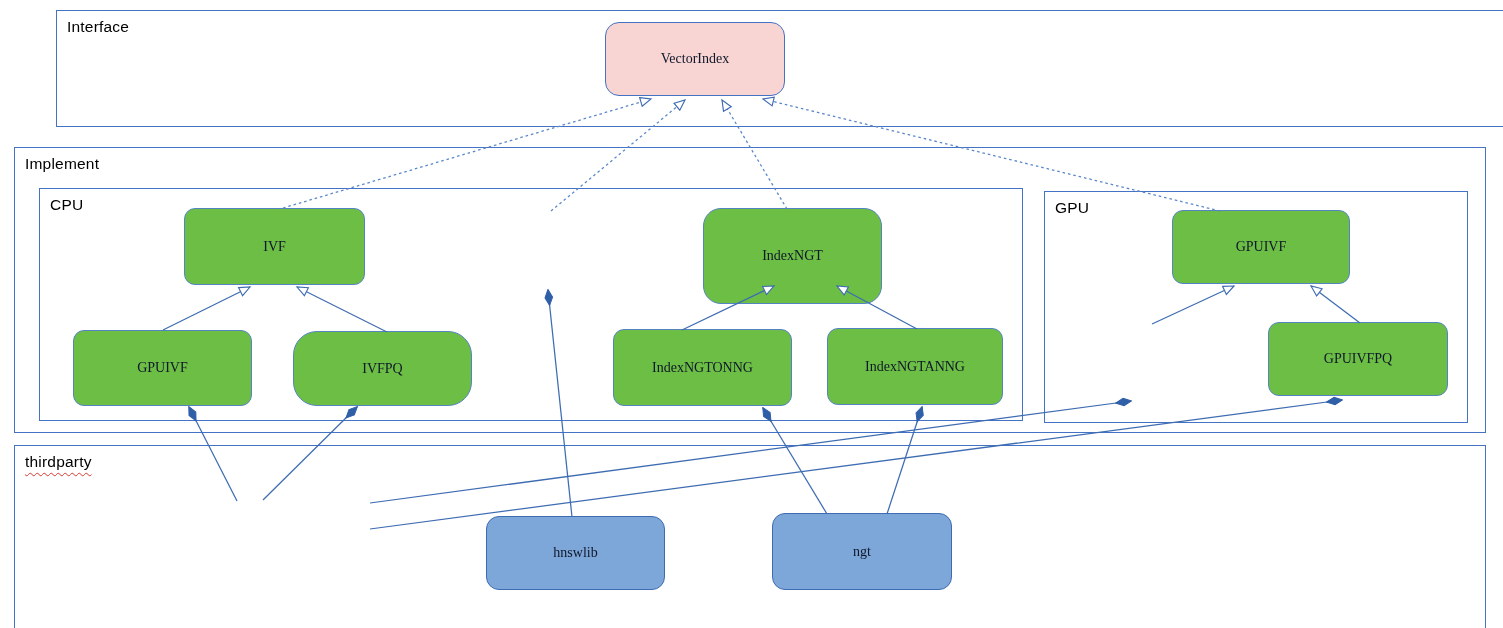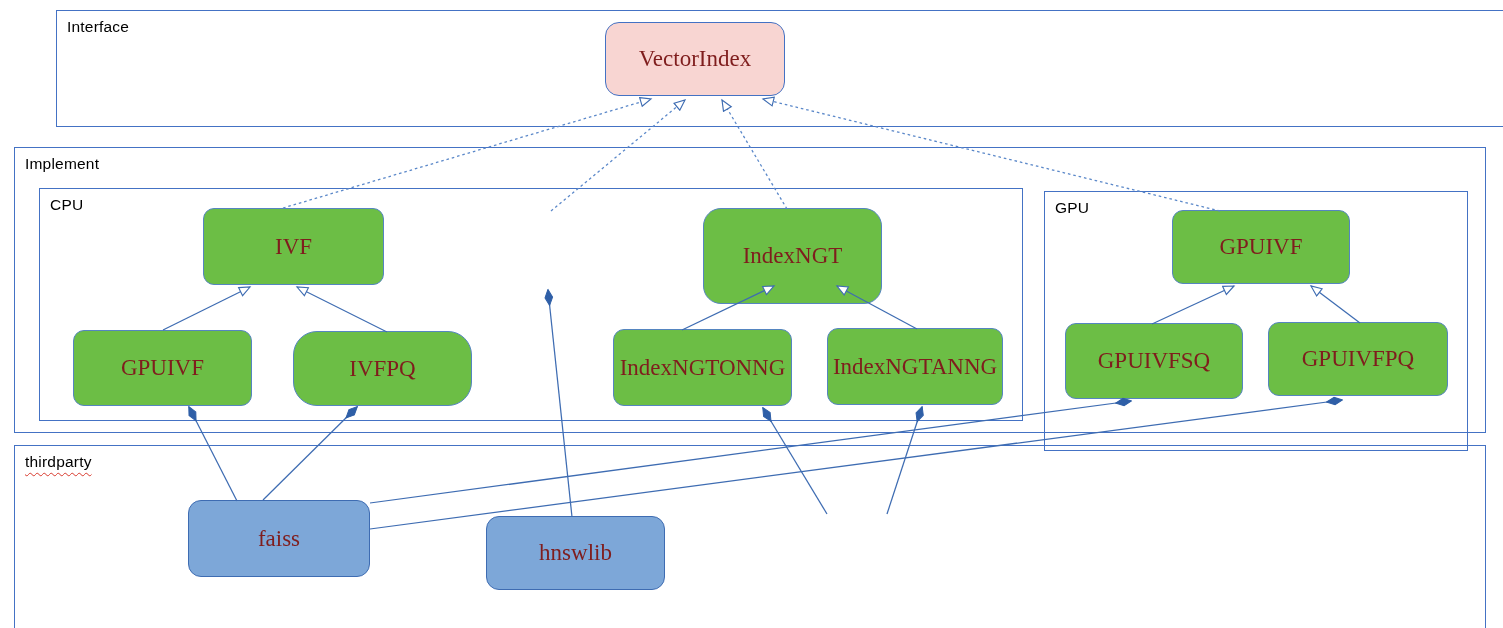--- a/index.html
+++ b/index.html
@@ -23,21 +23,21 @@
     position:absolute; left:10px; top:7px; font-size:15.5px; color:#000;
     font-family:"Liberation Sans",sans-serif; letter-spacing:.2px;
   }
   .clabel .underlined{ text-decoration:underline; text-decoration-thickness:1px; text-underline-offset:2px;}
   .clabel .squiggle{
     text-decoration:underline wavy var(--c-squiggle);
     text-decoration-thickness:1px; text-underline-offset:4.5px;
   }
   .node{
     position:absolute; box-sizing:border-box; display:flex; align-items:center; justify-content:center;
-    font-family:"Liberation Serif",serif; font-size:23px; color:#7f1d1d;
+    font-family:"Liberation Serif",serif; font-size:14px; color:#0f172a;
     border-radius:11px; text-align:center;
   }
   .node.kind-interface{ background:var(--c-pink-fill); border:1.6px solid var(--c-pink-border); border-radius:14px;}
   .node.kind-impl{ background:var(--c-green-fill); border:1.4px solid var(--c-green-border);}
   .node.kind-lib{ background:var(--c-blue-fill); border:1.5px solid var(--c-blue-border); border-radius:13px;}
   svg.wires{position:absolute; left:0; top:0; pointer-events:none;}
   line.inh, line.comp{ stroke:var(--c-edge); stroke-width:1.25; }
   line.rel{ stroke:var(--c-edge-dotted); stroke-width:1.3; stroke-dasharray:2.6 2.9; }
   .tri{ fill:#ffffff; stroke:var(--c-edge); stroke-width:1.15; }
   .dia{ fill:var(--c-diamond); stroke:var(--c-diamond); }
@@ -52,33 +52,33 @@
   </div>
 
   <div class="container" style="left:14px; top:147px; width:1472px; height:286px;">
     <span class="clabel"><span>Implement</span></span>
   </div>
 
   <div class="container inner" style="left:39px; top:188px; width:984px; height:233px;">
     <span class="clabel"><span>CPU</span></span>
   </div>
 
-  <div class="container inner" style="left:1044px; top:191px; width:424px; height:260px;">
+  <div class="container inner" style="left:1044px; top:191px; width:424px; height:232px;">
     <span class="clabel"><span>GPU</span></span>
   </div>
 
   <div class="container" style="left:14px; top:445px; width:1472px; height:200px;">
     <span class="clabel"><span class="underlined squiggle">thirdparty</span></span>
   </div>
 
   <div class="node kind-interface" style="left:605px; top:22px; width:180px; height:74px;">
     <span>VectorIndex</span>
   </div>
 
-  <div class="node kind-impl" style="left:184px; top:208px; width:181px; height:77px;margin-left:19px;">
+  <div class="node kind-impl" style="left:184px; top:208px; width:181px; height:77px;">
     <span>IVF</span>
   </div>
 
 
   <div class="node kind-impl" style="left:703px; top:208px; width:179px; height:96px;border-radius:18px;">
     <span>IndexNGT</span>
   </div>
 
   <div class="node kind-impl" style="left:1172px; top:210px; width:178px; height:74px;">
     <span>GPUIVF</span>
@@ -93,36 +93,33 @@
   </div>
 
   <div class="node kind-impl" style="left:613px; top:329px; width:179px; height:77px;">
     <span>IndexNGTONNG</span>
   </div>
 
   <div class="node kind-impl" style="left:827px; top:328px; width:176px; height:77px;">
     <span>IndexNGTANNG</span>
   </div>
 
-  <div class="node kind-impl" style="left:1065px; top:323px; width:178px; height:76px;">
-    <span>GPUIVFSQ</span>
-  </div>
 
   <div class="node kind-impl" style="left:1268px; top:322px; width:180px; height:74px;align-items:center;">
     <span>GPUIVFPQ</span>
   </div>
 
-  <div class="node kind-lib" style="left:188px; top:500px; width:182px; height:77px;">
-    <span>faiss</span>
-  </div>
 
   <div class="node kind-lib" style="left:486px; top:516px; width:179px; height:74px;">
     <span>hnswlib</span>
   </div>
 
+  <div class="node kind-lib" style="left:772px; top:513px; width:180px; height:77px;">
+    <span>ngt</span>
+  </div>
 
   <svg class="wires" width="1503" height="628" viewBox="0 0 1503 628">
     <defs>
       <marker id="mOpen" markerUnits="userSpaceOnUse" markerWidth="14" markerHeight="12" refX="11.5" refY="5.5" orient="auto">
         <path class="tri" d="M1,1 L11.5,5.5 L1,10 Z"></path>
       </marker>
       <marker id="mDiamond" markerUnits="userSpaceOnUse" markerWidth="18" markerHeight="10" refX="16.5" refY="5" orient="auto">
         <path class="dia" d="M1,5 L9,1.2 L17,5 L9,8.8 Z"></path>
       </marker>
     </defs>

